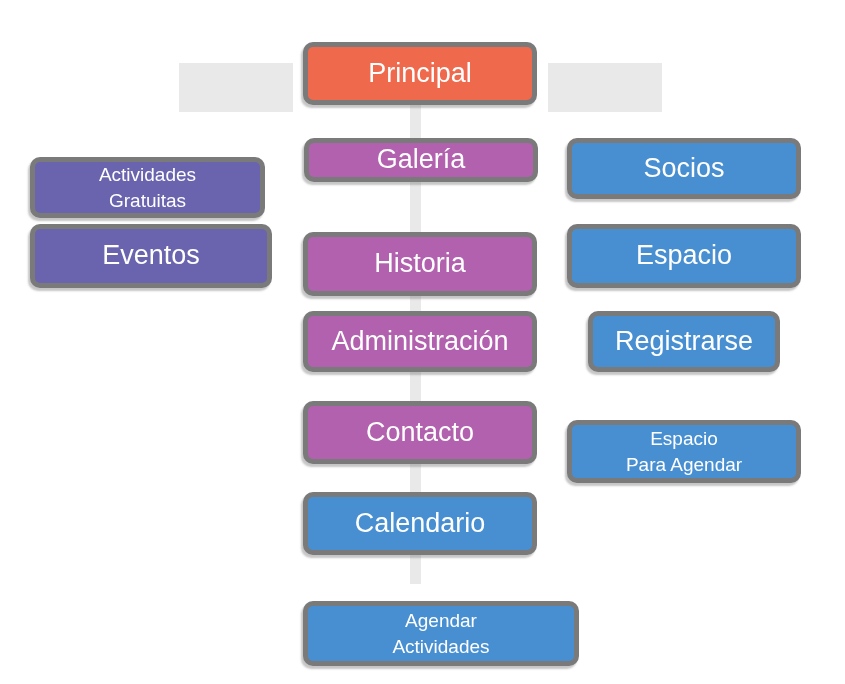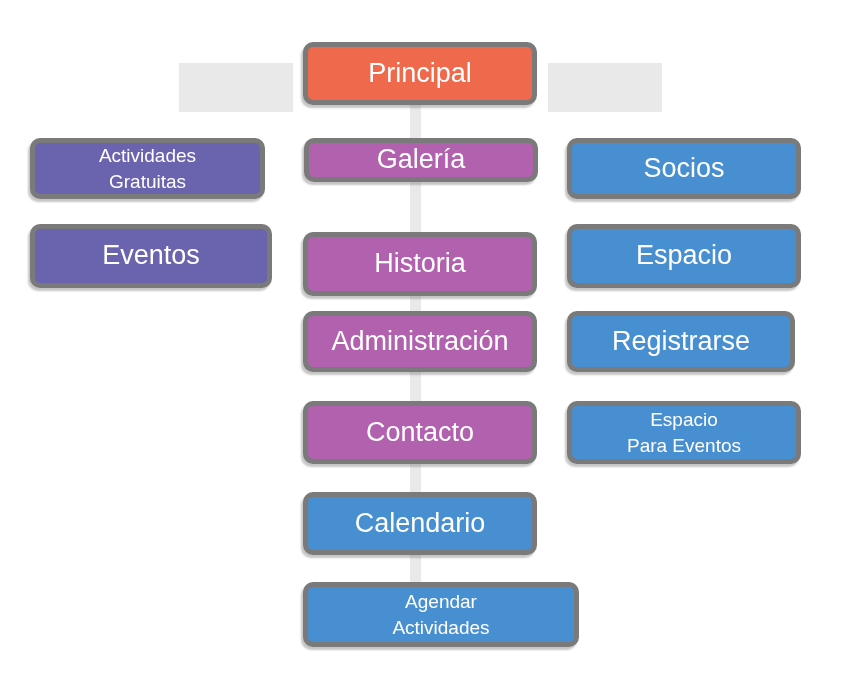--- a/index.html
+++ b/index.html
@@ -34,20 +34,21 @@
     color:var(--text,#ffffff);
     font-size:27px;
     line-height:1.25;
     box-shadow:-2px 3px 2px rgba(128,128,128,0.45);
     cursor:default;
     user-select:none;
   }
   .node.small{
     font-size:19px;
     line-height:1.35;
+    margin-top:19px;
   }
   .node.orange{ background:var(--orange,#ef694d); }
   .node.violet{ background:var(--violet,#6a64ae); }
   .node.magenta{ background:var(--magenta,#b161ad); }
   .node.blue{ background:var(--blue,#488fd2); }
 </style>
 </head>
 <body>
 
 <div id="stage">
@@ -82,20 +83,20 @@
     <div class="node blue small" style="left: 303px; top: 582px; width: 276px; height: 65px;">
       <div>Agendar</div>
       <div>Actividades</div>
     </div>
     <div class="node blue" style="left: 567px; top: 138px; width: 234px; height: 61px;">
       <div>Socios</div>
     </div>
     <div class="node blue" style="left: 567px; top: 224px; width: 234px; height: 64px;">
       <div>Espacio</div>
     </div>
-    <div class="node blue" style="left: 567px; top: 311px; width: 228px; height: 61px;">
+    <div class="node blue" style="left: 588px; top: 311px; width: 192px; height: 61px;">
       <div>Registrarse</div>
     </div>
     <div class="node blue small" style="left: 567px; top: 401px; width: 234px; height: 63px;">
       <div>Espacio</div>
-      <div>Para Eventos</div>
+      <div>Para Agendar</div>
     </div>
   </div>
 
 </body></html>

